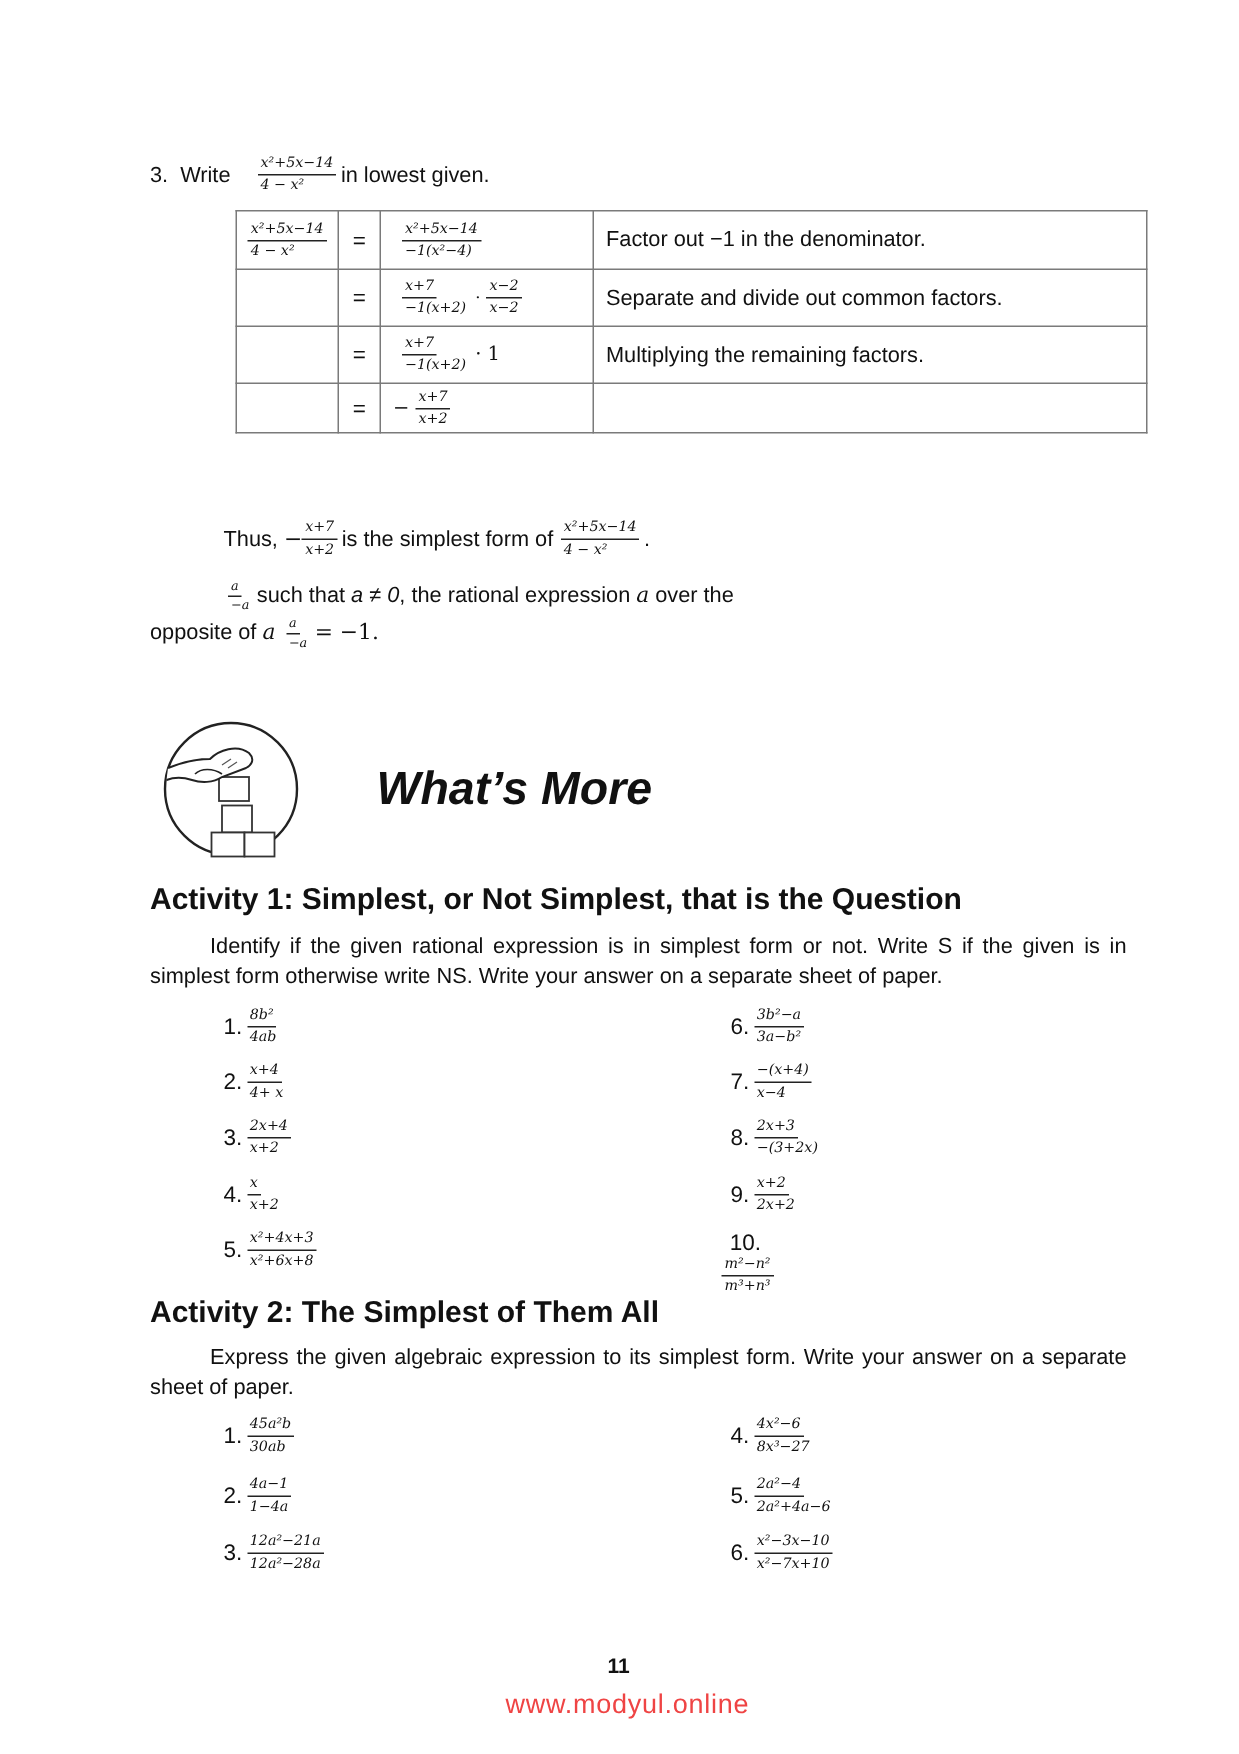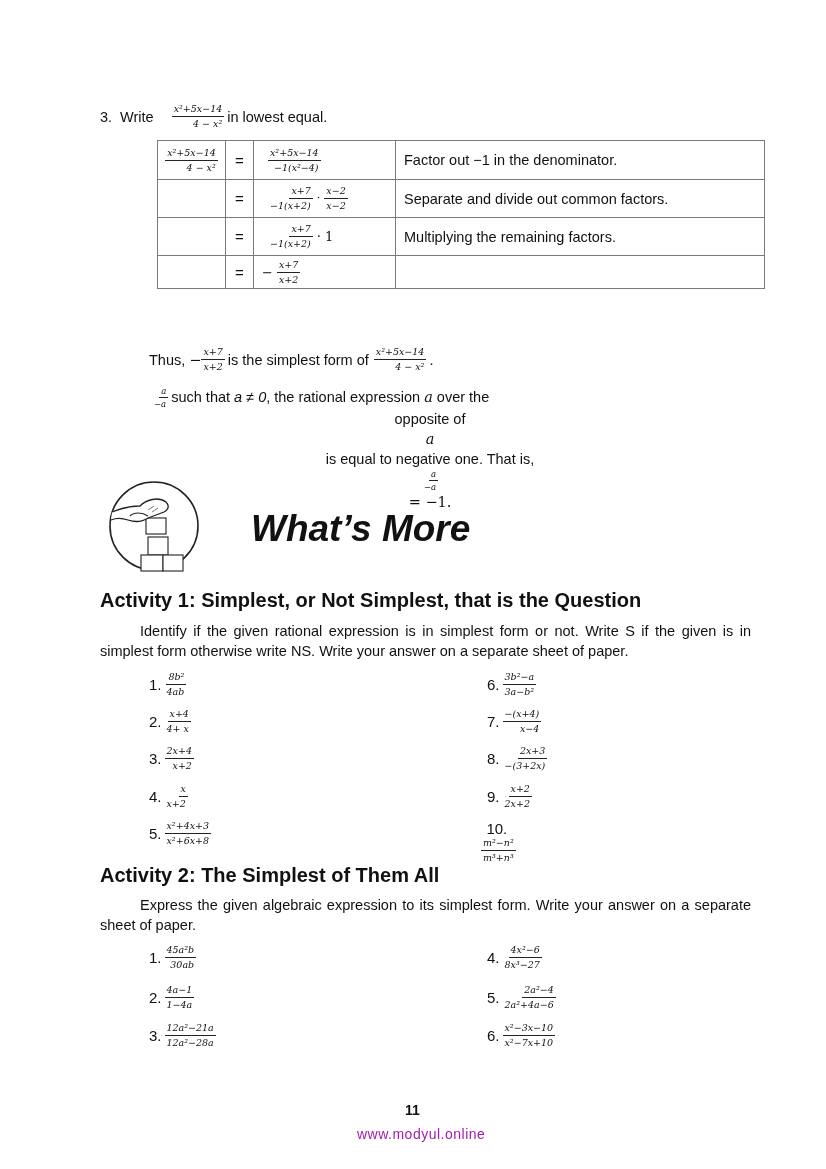--- a/index.html
+++ b/index.html
@@ -1,58 +1,58 @@
 <!DOCTYPE html>
 <html><head>
 <meta charset="utf-8">
 <style>
   html, body { margin: 0; padding: 0; background: #ffffff; }
   body { width: 826px; height: 1169px; position: relative; overflow: hidden;
          font-family: "Liberation Sans", sans-serif; color: #111; }
   .abs { position: absolute; }
   .txt { font-size: 14.5px; line-height: 20px; }
   .m { font-family: "DejaVu Serif", "Liberation Serif", serif; font-style: italic; }
-  .frac { display: inline-flex; flex-direction: column; align-items: flex-end; vertical-align: middle;
+  .frac { display: inline-flex; flex-direction: column; align-items: flex-start; vertical-align: middle;
           font-family: "DejaVu Serif", "Liberation Serif", serif; font-style: italic; font-size: 9.5px; line-height: 12px; }
   .frac .num { padding: 0 2px 1px 2px; border-bottom: 1px solid #222; white-space: nowrap; }
   .frac .den { padding: 1px 2px 0 2px; white-space: nowrap; }
   .frac.sm { font-size: 8.5px; line-height: 10px; }
   .upright { font-family: "DejaVu Serif", "Liberation Serif", serif; font-style: normal; }
 
   
   table.steps { position: absolute; left: 157px; top: 140px; width: 608px; border-collapse: collapse; }
   table.steps td { border: 1.5px solid #7a7a7a; padding: 0 8px; font-size: 14.5px; vertical-align: middle; }
   table.steps td.c1 { width: 67px; text-align: center; padding: 0; }
   table.steps td.c2 { width: 27px; text-align: center; padding: 0; font-size: 15px; }
   table.steps td.c3 { width: 127px; padding: 0 0 0 14px; }
   table.steps td.c4 { padding-left: 8px; margin-top: 28px; }
   table.steps tr.r1 { height: 39px; }
   table.steps tr.r2 { height: 43px; }
   table.steps tr.r3 { height: 38px; }
   table.steps tr.r4 { height: 38px; }
   table.steps tr.r5 { height: 33px; }
 
   .heading { font-weight: bold; font-size: 20px; }
-  .bigtitle { font-size: 37px; font-weight: bold; font-style: italic; }
+  .bigtitle { font-size: 31px; font-weight: bold; font-style: italic; }
   .item { position: absolute; font-size: 15px; display: flex; align-items: center; }
   .item .n { margin-right: 3px; }
   .pagenum { font-size: 14px; }
-  .watermark { font-size: 14px; color: #a21caf; letter-spacing: 0.5px; margin-left: 20px; }
+  .watermark { font-size: 18px; color: #ef4444; letter-spacing: 0.5px; }
 </style>
 </head>
 <body>
 
 <div class="abs txt" style="left:100px; top:103px; display:flex; align-items:center;">
   <span style="margin-right:8px;">3.</span>
   <span style="margin-right:18px;">Write</span>
   <span class="frac">
     <span class="num">x²+5x−14</span>
     <span class="den">4 − x²</span>
   </span>
-  <span style="margin-left:3px;">in lowest equal.</span>
+  <span style="margin-left:3px;">in lowest given.</span>
 </div>
 
 <table class="steps">
   <tbody>
       <tr class="r1">
     <td class="c1">
       <span class="frac">
         <span class="num">x²+5x−14</span>
         <span class="den">4 − x²</span>
       </span>
@@ -129,24 +129,23 @@
     <span class="frac sm" style="margin:0 3px;">
       <span class="num">a</span>
       <span class="den">−a</span>
     </span>
     <span>such that</span>
     <span style="font-style:italic; margin-left:4px;">a ≠ 0</span>
     <span>, the rational expression</span>
     <span class="m" style="margin:0 4px;">a</span>
     <span>over the</span>
   </div>
-  <div style="display:flex; align-items:center; height:26px;flex-direction:column;">
+  <div style="display:flex; align-items:center; height:26px;">
     <span>opposite of</span>
     <span class="m" style="margin:0 4px;">a</span>
-    <span>is equal to negative one. That is,</span>
     <span class="frac sm" style="margin:0 3px;">
       <span class="num">a</span>
       <span class="den">−a</span>
     </span>
     <span class="upright">= −1.</span>
   </div>
 </div>
 
 <div class="abs" style="left:108px; top:480px; width:92px; height:92px;">
   <svg width="92" height="92" viewBox="0 0 92 92">

